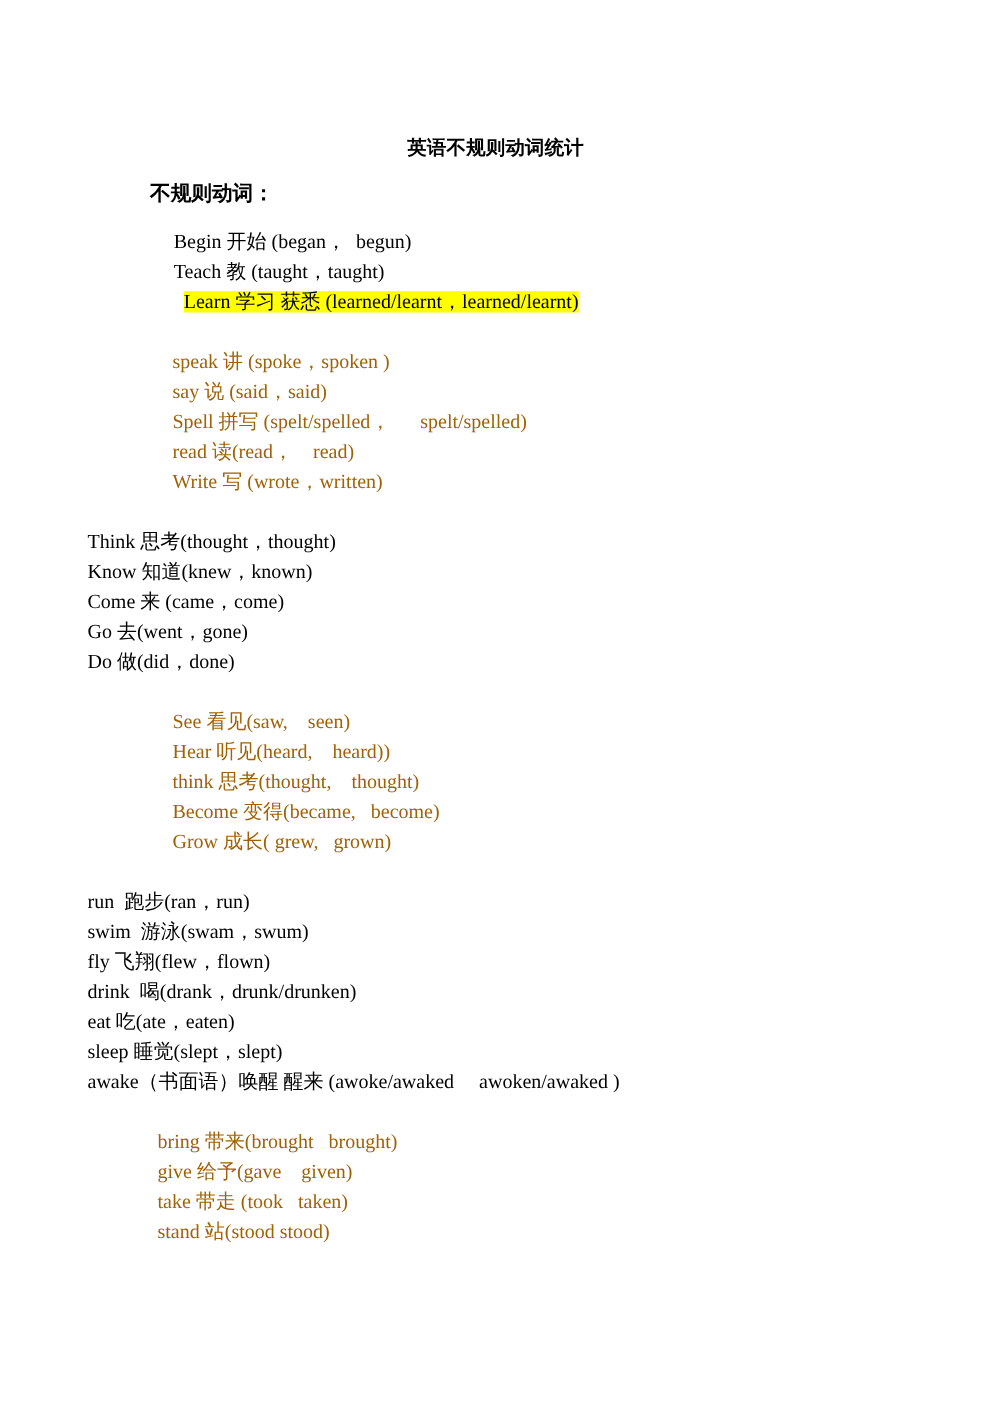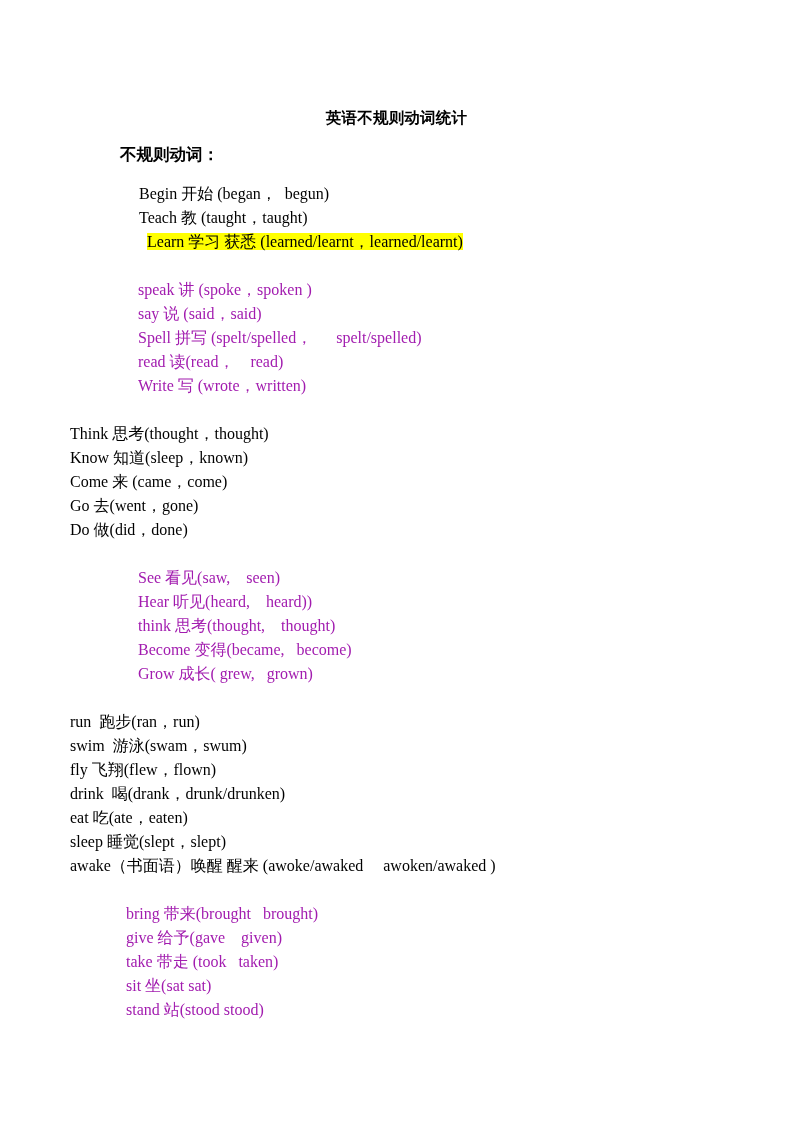--- a/index.html
+++ b/index.html
@@ -68,21 +68,21 @@
     color: #000000;
   }
 
   
   .g-indent-a .verb-line { padding-left: 139px; }
   .g-indent-b .verb-line { padding-left: 138px; }
   .g-indent-c .verb-line { padding-left: 70px; }
   .g-indent-d .verb-line { padding-left: 126px; }
 
   .color-black { color: #000000; }
-  .color-blue  { color: #a21caf; }
+  .color-blue  { color: #a16207; }
 
   .hl-yellow {
     background-color: #ffff00;
     box-decoration-break: clone;
     -webkit-box-decoration-break: clone;
   }
   .verb-line.hl-line {
     padding-left: 8px;
   }
   .verb-line.hl-line > .hl-pad {
@@ -107,21 +107,21 @@
       </div>
       <div class="verb-group g-indent-b">
         <div class="verb-line color-blue">speak 讲 (spoke，spoken )</div>
         <div class="verb-line color-blue">say 说 (said，said)</div>
         <div class="verb-line color-blue">Spell 拼写 (spelt/spelled，      spelt/spelled)</div>
         <div class="verb-line color-blue">read 读(read，    read)</div>
         <div class="verb-line color-blue">Write 写 (wrote，written)</div>
       </div>
       <div class="verb-group g-indent-c">
         <div class="verb-line color-black">Think 思考(thought，thought)</div>
-        <div class="verb-line color-black">Know 知道(sleep，known)</div>
+        <div class="verb-line color-black">Know 知道(knew，known)</div>
         <div class="verb-line color-black">Come 来 (came，come)</div>
         <div class="verb-line color-black">Go 去(went，gone)</div>
         <div class="verb-line color-black">Do 做(did，done)</div>
       </div>
       <div class="verb-group g-indent-b">
         <div class="verb-line color-blue">See 看见(saw,    seen)</div>
         <div class="verb-line color-blue">Hear 听见(heard,    heard))</div>
         <div class="verb-line color-blue">think 思考(thought,    thought)</div>
         <div class="verb-line color-blue">Become 变得(became,   become)</div>
         <div class="verb-line color-blue">Grow 成长( grew,   grown)</div>
@@ -132,18 +132,17 @@
         <div class="verb-line color-black">fly 飞翔(flew，flown)</div>
         <div class="verb-line color-black">drink  喝(drank，drunk/drunken)</div>
         <div class="verb-line color-black">eat 吃(ate，eaten)</div>
         <div class="verb-line color-black">sleep 睡觉(slept，slept)</div>
         <div class="verb-line color-black">awake（书面语）唤醒 醒来 (awoke/awaked     awoken/awaked )</div>
       </div>
       <div class="verb-group g-indent-d">
         <div class="verb-line color-blue">bring 带来(brought   brought)</div>
         <div class="verb-line color-blue">give 给予(gave    given)</div>
         <div class="verb-line color-blue">take 带走 (took   taken)</div>
-        <div class="verb-line color-blue">sit 坐(sat sat)</div>
         <div class="verb-line color-blue">stand 站(stood stood)</div>
       </div>
     </div>
 
 </div>
 
 </body></html>

